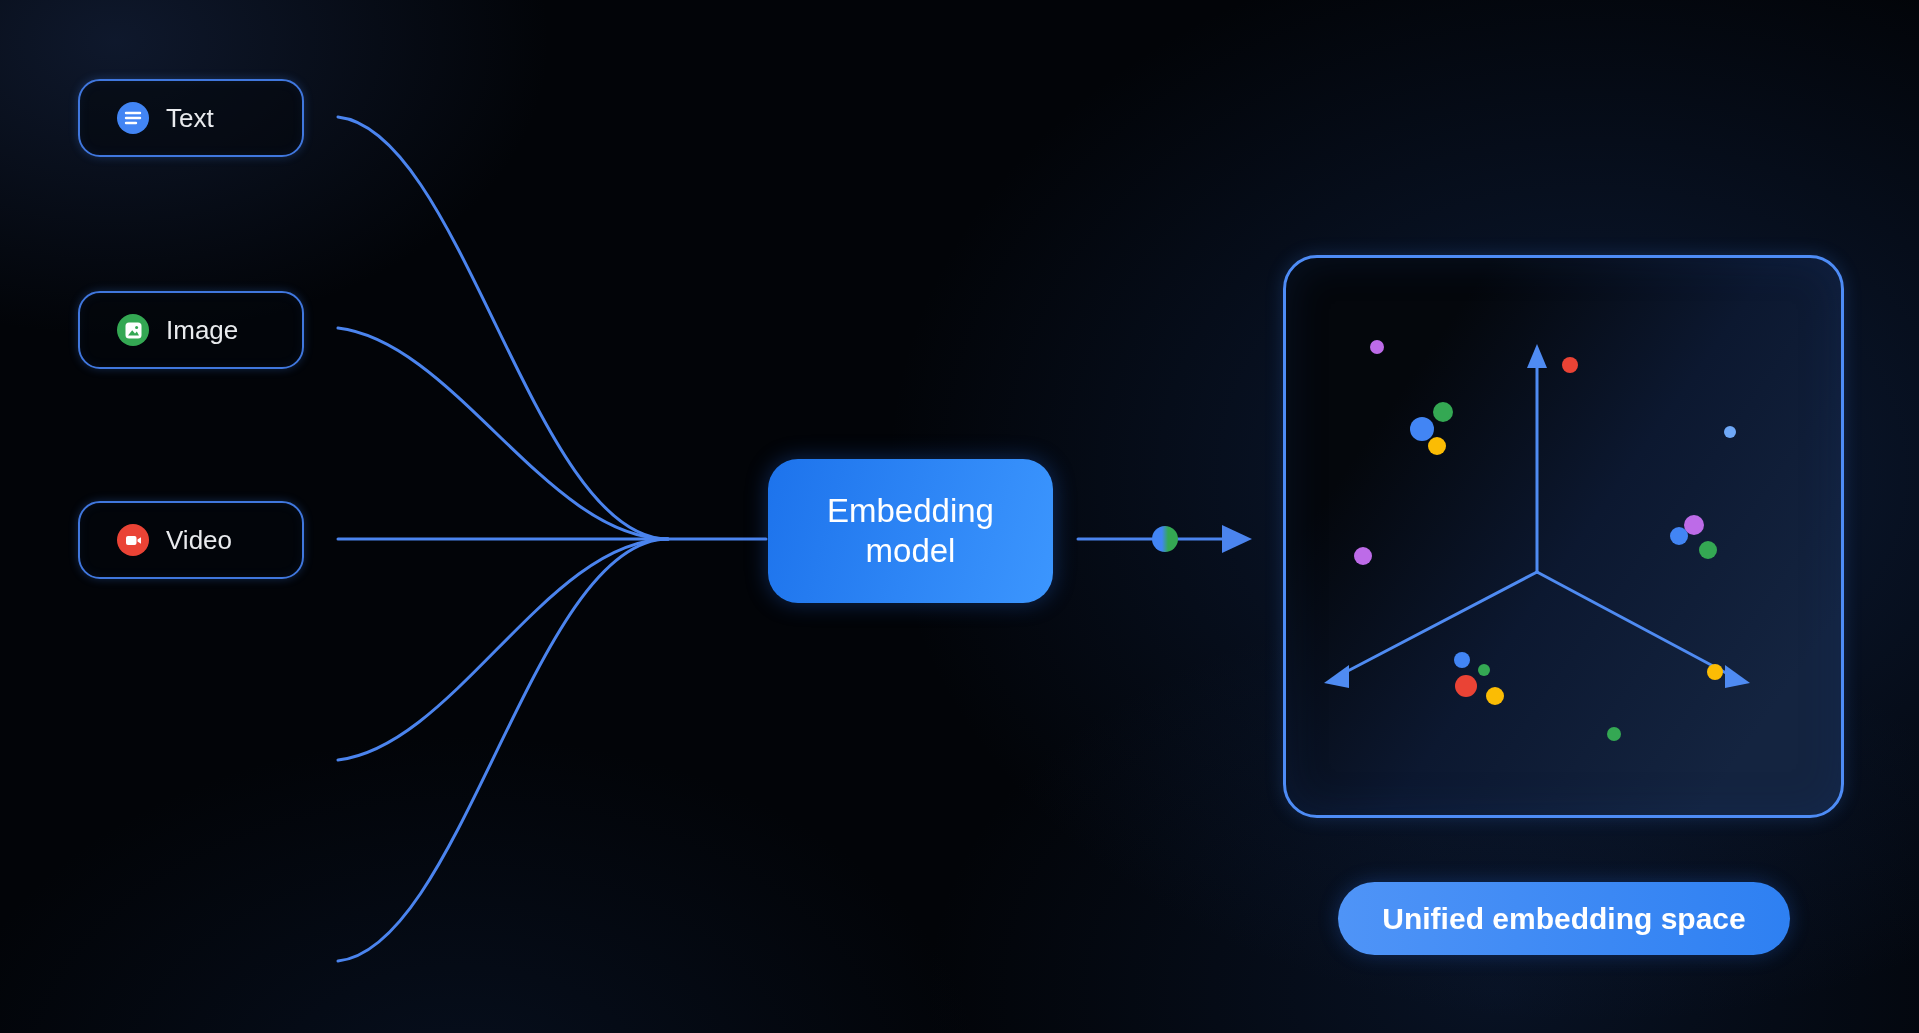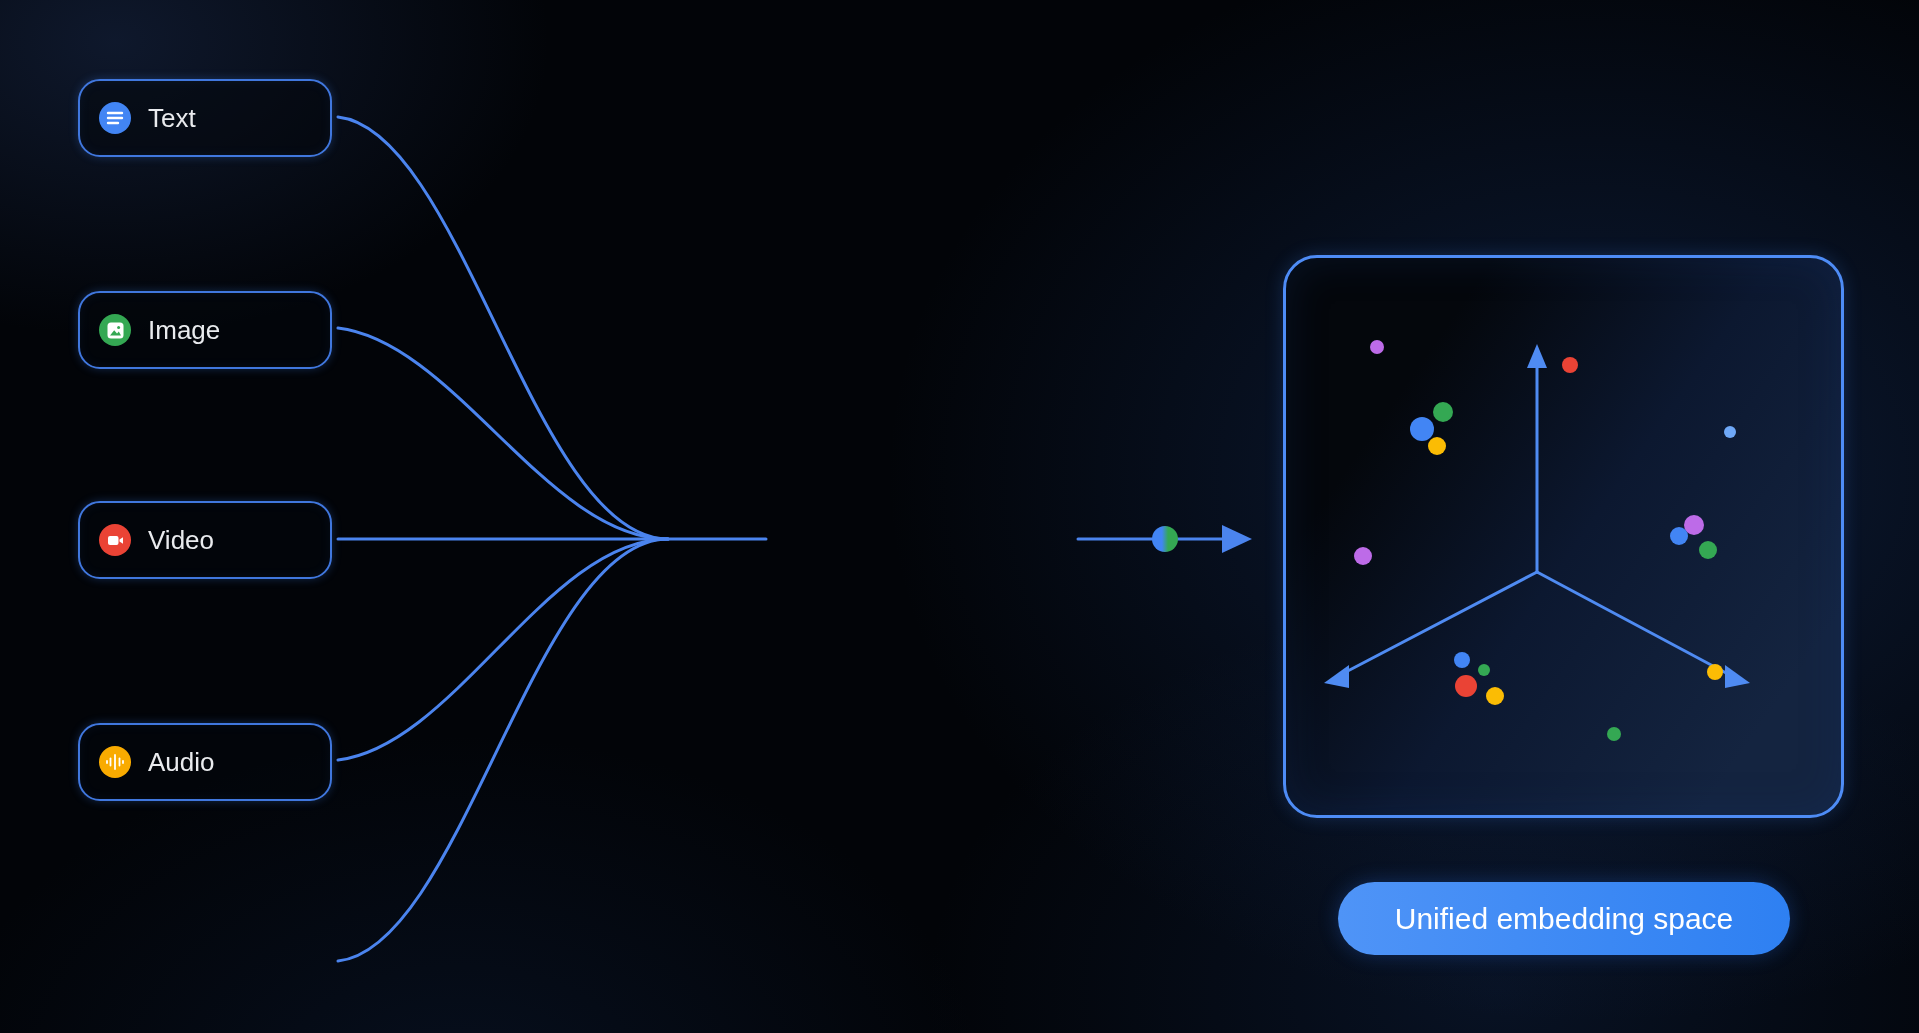--- a/index.html
+++ b/index.html
@@ -9,23 +9,23 @@
       radial-gradient(ellipse 620px 420px at 6% 4%, rgba(32,52,94,.42), transparent 70%),
       radial-gradient(ellipse 980px 760px at 83% 46%, rgba(28,62,124,.40), transparent 72%),
       radial-gradient(ellipse 760px 520px at 78% 96%, rgba(22,50,100,.30), transparent 75%),
       radial-gradient(ellipse 700px 480px at 24% 106%, rgba(20,46,92,.26), transparent 75%),
       #020408;
   }
   
   .title{position:absolute;left:560px;top:70px;width:720px;text-align:center;
     font-size:62px;font-weight:400;letter-spacing:.5px;color:#f1f3f4;}
   
-  .inbox{position:absolute;left:78px;width:254px;height:78px;box-sizing:border-box;
+  .inbox{position:absolute;left:78px;width:226px;height:78px;box-sizing:border-box;
     border:2px solid #4077de;border-radius:22px;display:flex;align-items:center;gap:17px;
-    padding-left:19px;background:rgba(4,7,13,.55);
+    padding-left:37px;background:rgba(4,7,13,.55);
     box-shadow:0 0 10px rgba(66,133,244,.28), inset 0 0 12px rgba(66,133,244,.07);}
   .inbox .badge{width:32px;height:32px;border-radius:50%;flex:0 0 auto;
     display:flex;align-items:center;justify-content:center;}
   .inbox .lbl{color:#e9ebee;font-size:26px;font-weight:400;}
   
   .model{position:absolute;left:768px;top:459px;width:285px;height:144px;border-radius:30px;
     background:linear-gradient(105deg,#1d73ec,#3c96fe);
     display:flex;align-items:center;justify-content:center;text-align:center;
     color:#fff;font-size:33px;line-height:1.22;font-weight:400;
     box-shadow:0 0 22px rgba(40,110,230,.35);}
@@ -34,21 +34,21 @@
     border:3px solid #4e8cf6;border-radius:34px;
     background:linear-gradient(125deg,#04070c 22%,#0c1830 52%,#142档440 85%);
     background:linear-gradient(125deg,#04070c 22%,#0c1830 52%,#142440 85%);
     box-shadow:0 0 18px rgba(66,133,244,.22), inset 0 0 40px rgba(20,50,110,.25);}
   .space svg{position:absolute;left:0;top:0;}
   .pt{position:absolute;border-radius:50%;}
   
   .pill{position:absolute;left:1338px;top:882px;width:452px;height:73px;border-radius:37px;
     background:linear-gradient(90deg,#4f94f7,#2e80f2);
     display:flex;align-items:center;justify-content:center;
-    color:#fff;font-size:30px;font-weight:400;
+    color:#fff;font-size:30px;font-weight:700;
     box-shadow:0 0 20px rgba(40,110,230,.30);}
   
   #wires{position:absolute;left:0;top:0;}
 </style>
 </head>
 <body>
 
 <div id="stage">
 
   <svg id="wires" width="1919" height="1033" viewBox="0 0 1919 1033">
@@ -98,36 +98,28 @@
     <span class="badge" style="background:#34A853">
       <svg width="19" height="19" viewBox="0 0 19 19">
         <rect x="1.5" y="1.5" width="16" height="16" rx="3.5" fill="#fff"></rect>
         <circle cx="12.6" cy="6.4" r="1.5" fill="#34A853"></circle>
         <path d="M4 14.5 L8.2 9.2 L11 12.4 L12.8 10.6 L15 14.5 Z" fill="#34A853"></path>
       </svg>
     </span>
     <span class="lbl">Image</span>
   </div>
 
-  <div class="inbox" style="top:723px">
-    <span class="badge" style="background:#F9AB00">
-      <svg width="20" height="20" viewBox="0 0 20 20">
-        <g stroke="#fff" stroke-width="1.8" stroke-linecap="round">
-          <line x1="2" y1="9" x2="2" y2="11"></line>
-          <line x1="5.5" y1="6.5" x2="5.5" y2="13.5"></line>
-          <line x1="10" y1="3" x2="10" y2="17"></line>
-          <line x1="14.5" y1="6.5" x2="14.5" y2="13.5"></line>
-          <line x1="18" y1="9" x2="18" y2="11"></line>
-        </g>
-      </svg>
-    </span>
-    <span class="lbl">Audio</span>
-  </div>
 
 
+  <div class="model">
+    <div>
+      <div>Embedding</div>
+      <div>model</div>
+    </div>
+  </div>
 
   <div class="space">
     <svg width="555" height="557" viewBox="0 0 555 557">
       <g stroke="#4f8bf2" stroke-width="3" stroke-linecap="round" fill="none">
         <line x1="251" y1="314" x2="251" y2="106"></line>
         <line x1="251" y1="314" x2="56" y2="416"></line>
         <line x1="251" y1="314" x2="442" y2="416"></line>
       </g>
       <g fill="#4f8bf2">
         <polygon points="251,86 241,110 261,110"></polygon>

